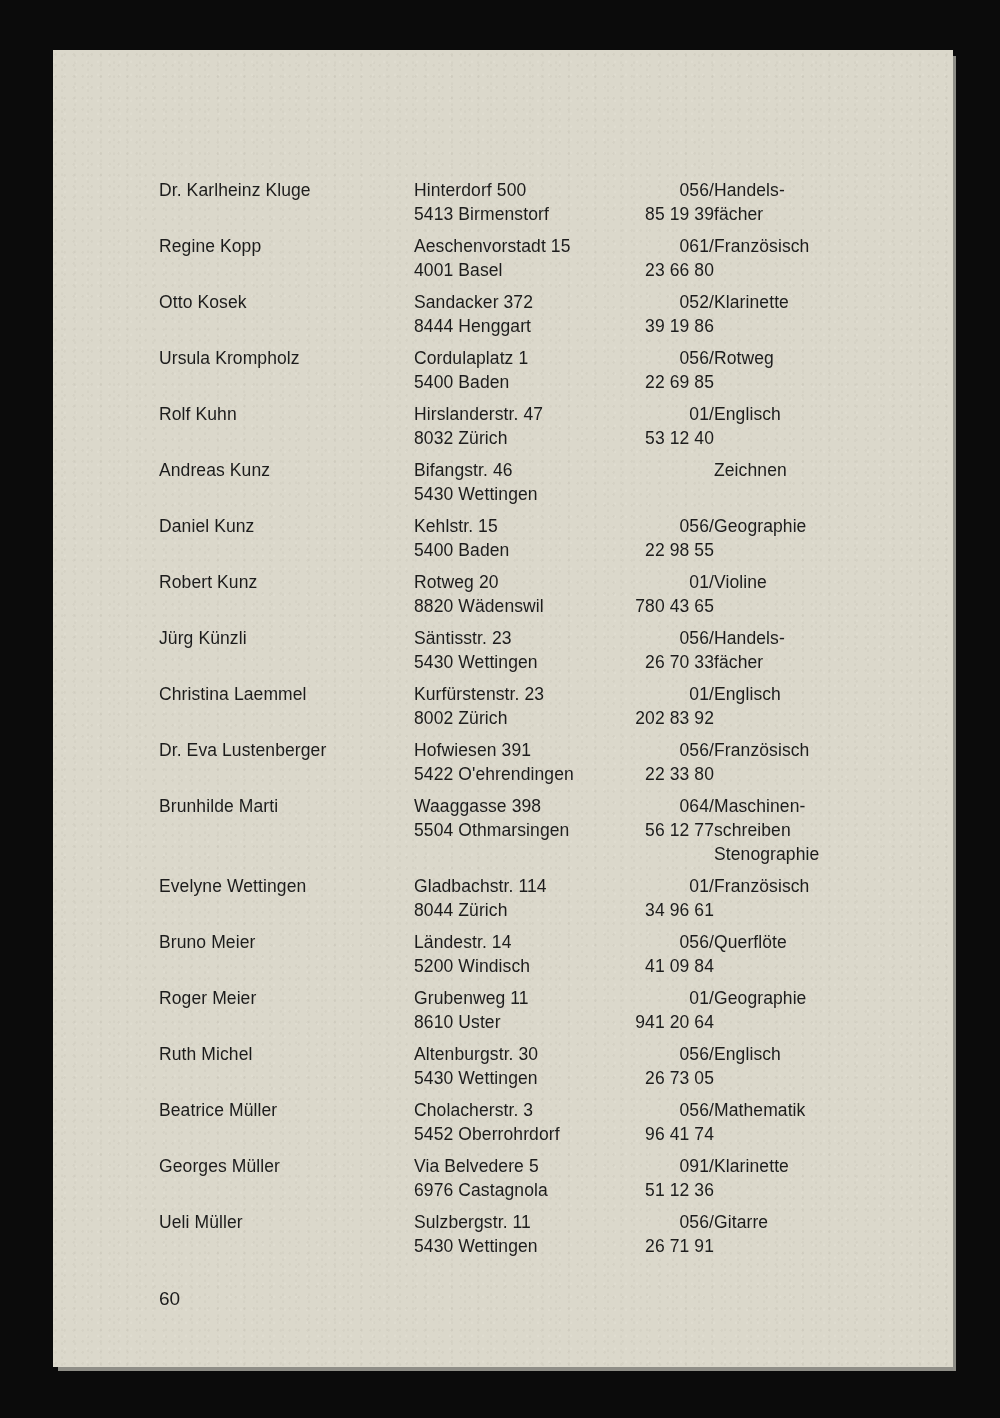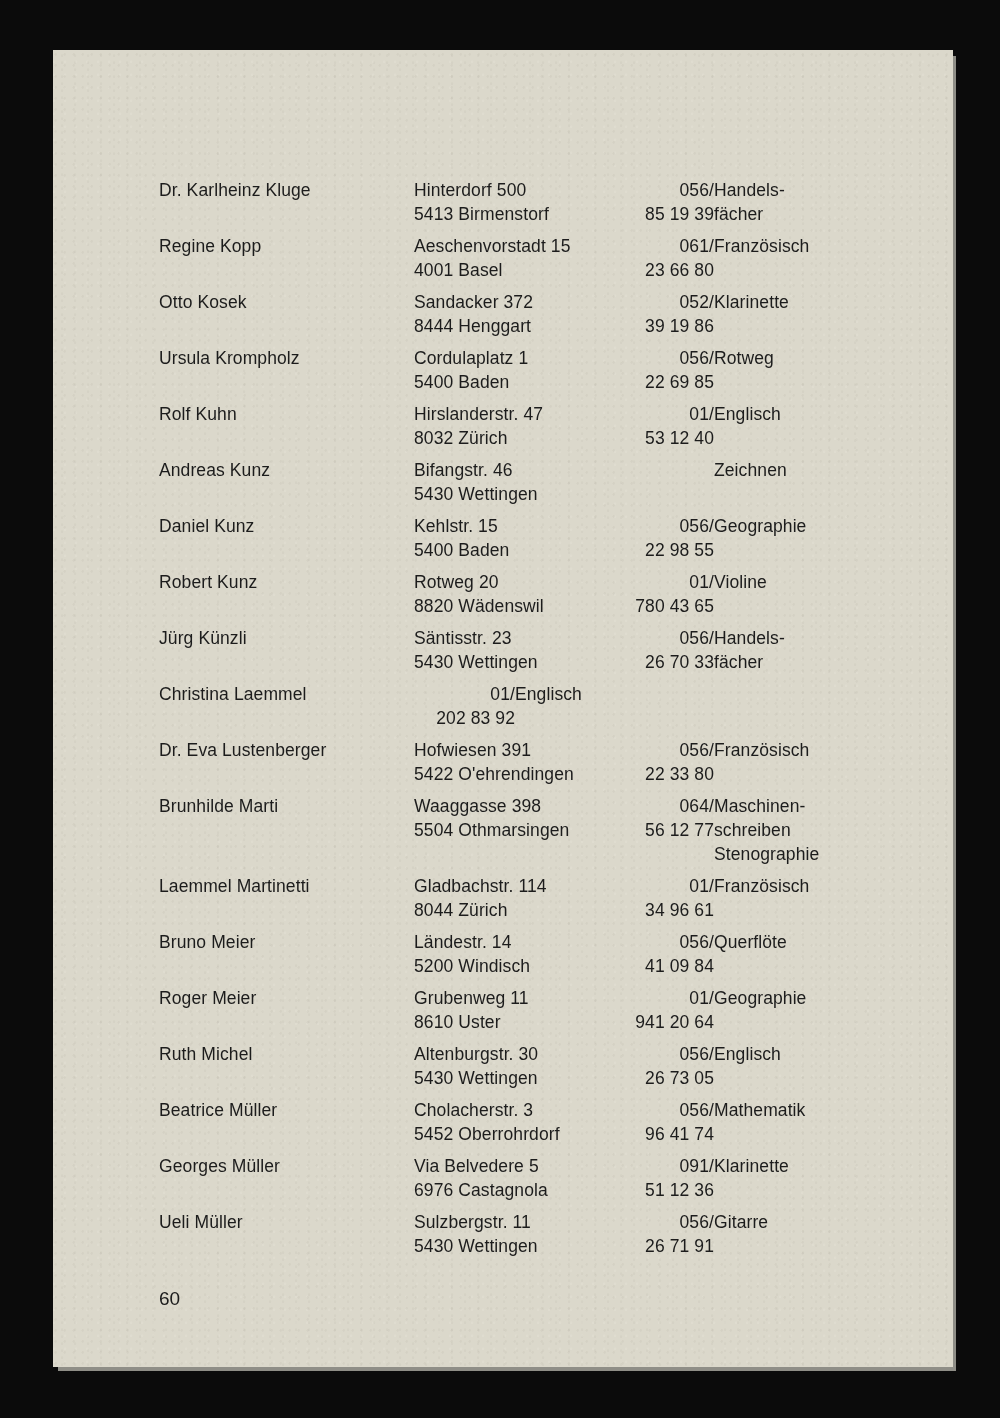--- a/index.html
+++ b/index.html
@@ -216,20 +216,24 @@
     <div class="col col-subject">
               <div class="line">Handels-</div>
               <div class="line">fächer</div>
             </div>
   </div>
 
   <div class="entry">
     <div class="col col-name">
               <div class="line">Christina Laemmel</div>
             </div>
+    <div class="col col-address">
+              <div class="line">Kurfürstenstr. 23</div>
+              <div class="line">8002 Zürich</div>
+            </div>
     <div class="col col-phone">
               <div class="line">01/</div>
               <div class="line">202 83 92</div>
             </div>
     <div class="col col-subject">
               <div class="line">Englisch</div>
             </div>
   </div>
 
   <div class="entry">
@@ -263,21 +267,21 @@
             </div>
     <div class="col col-subject">
               <div class="line">Maschinen-</div>
               <div class="line">schreiben</div>
               <div class="line">Stenographie</div>
             </div>
   </div>
 
   <div class="entry">
     <div class="col col-name">
-              <div class="line">Laemmel Martinetti</div>
+              <div class="line">Evelyne Wettingen</div>
             </div>
     <div class="col col-address">
               <div class="line">Gladbachstr. 114</div>
               <div class="line">8044 Zürich</div>
             </div>
     <div class="col col-phone">
               <div class="line">01/</div>
               <div class="line">34 96 61</div>
             </div>
     <div class="col col-subject">

